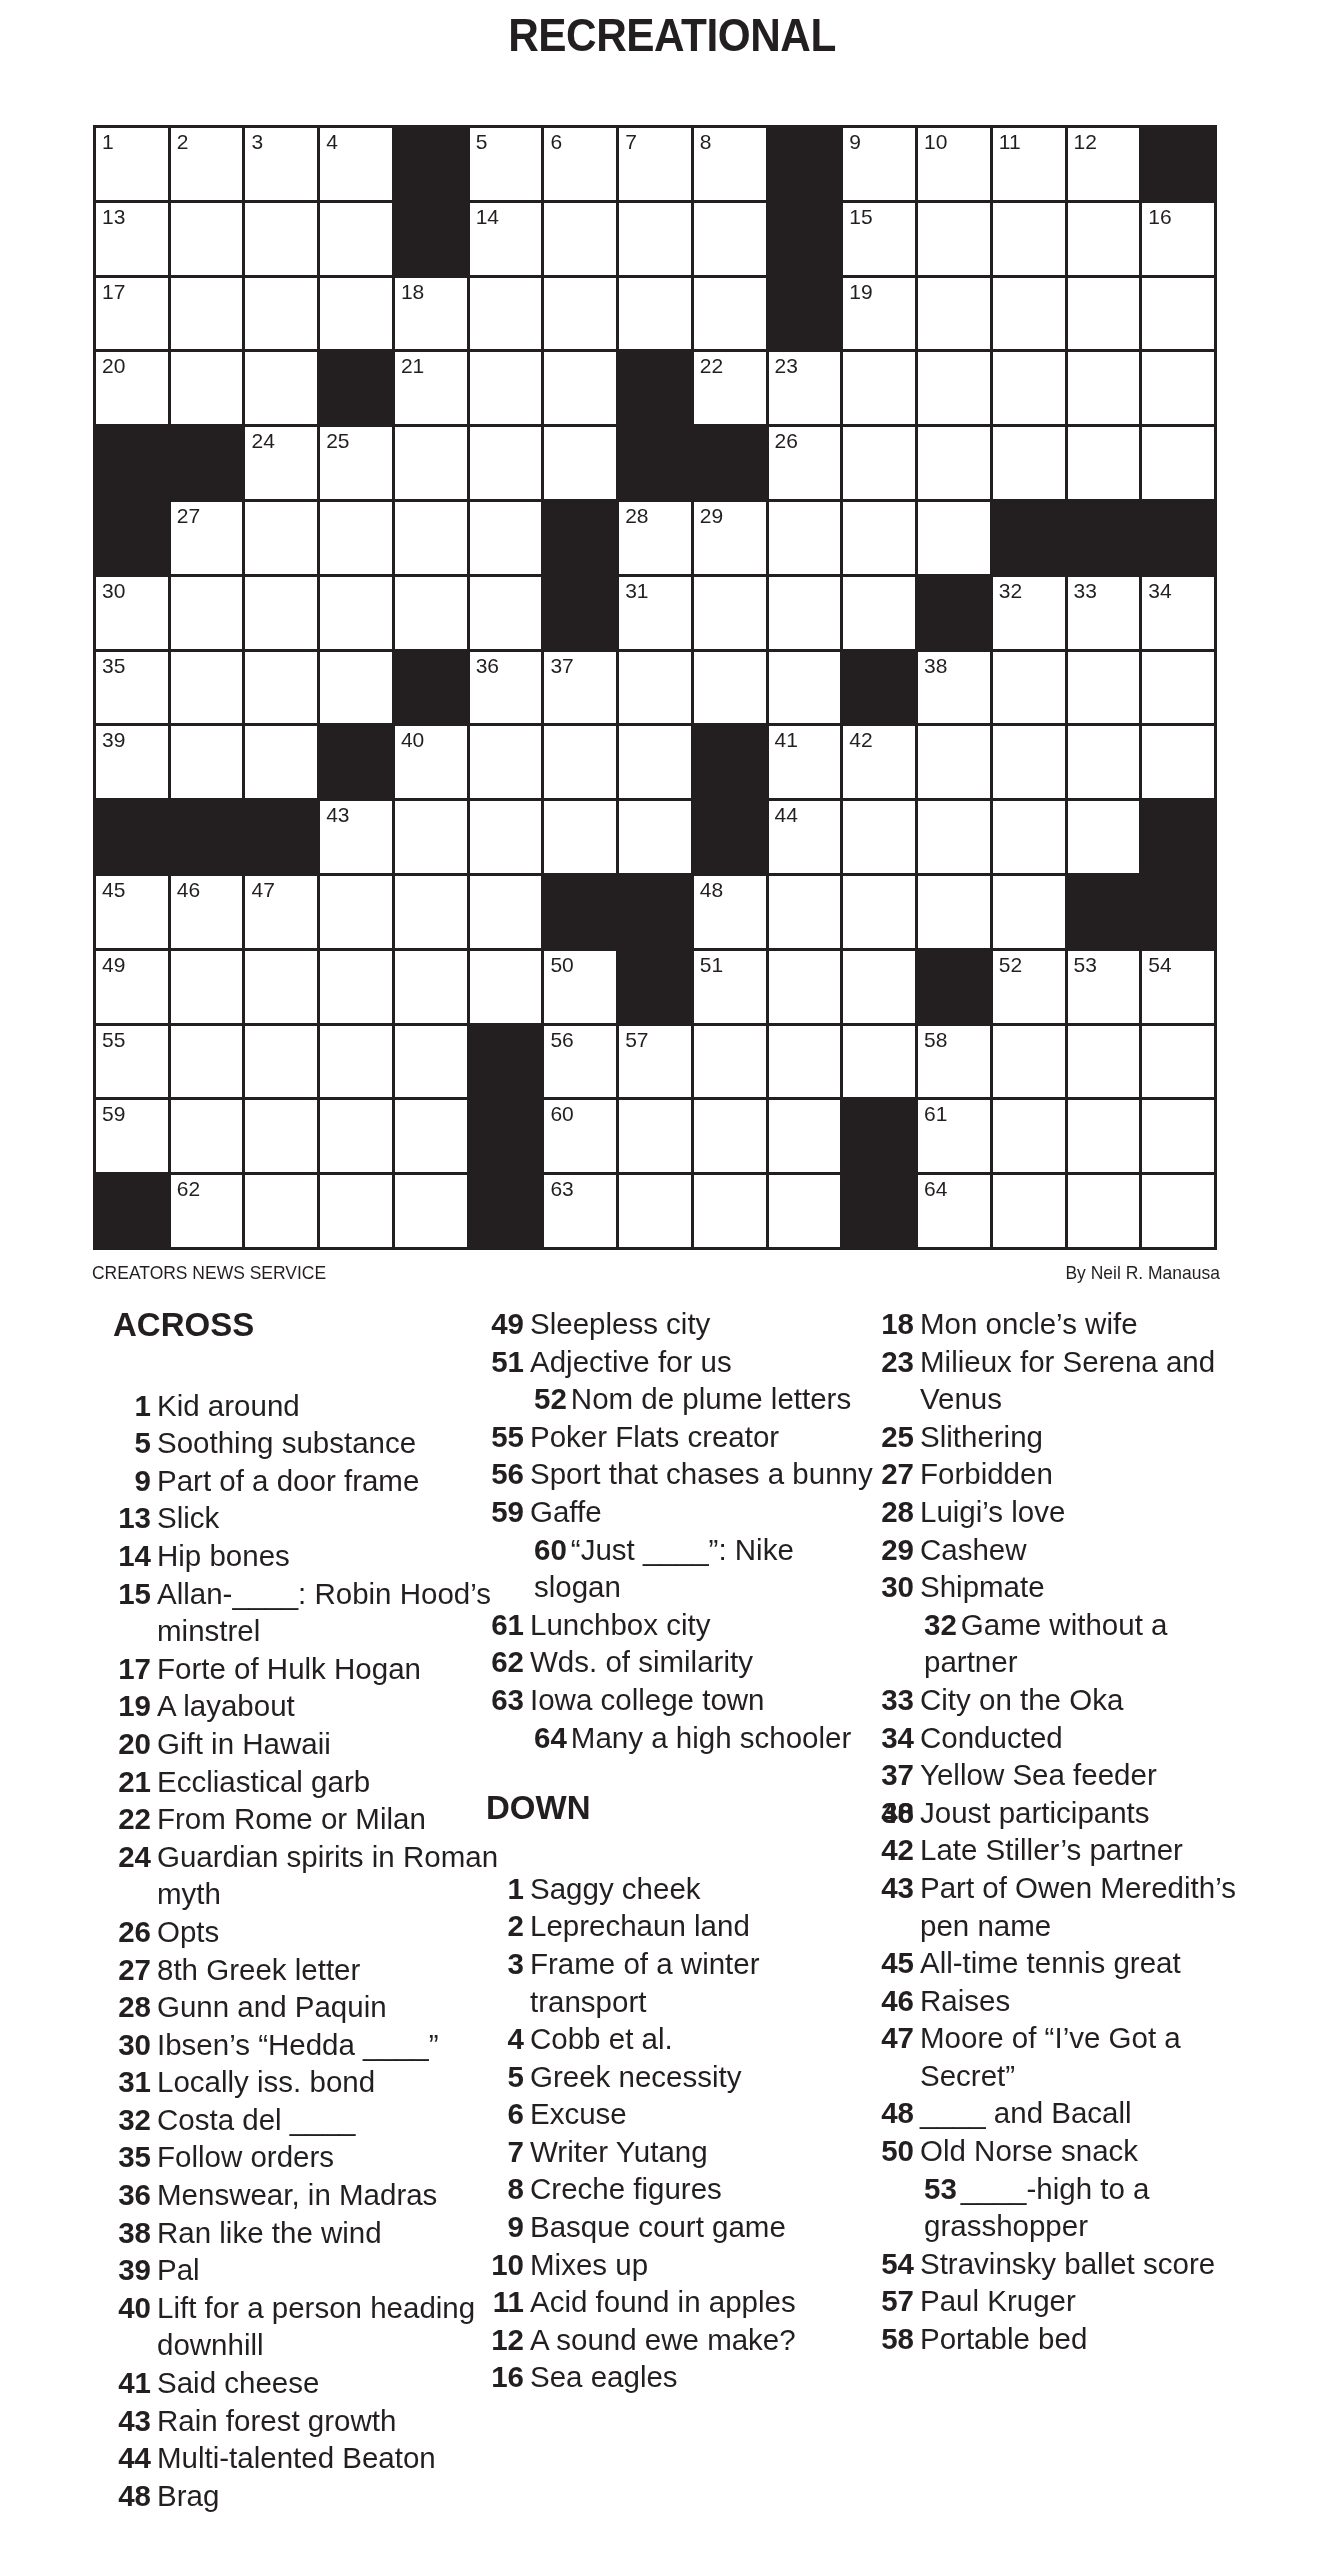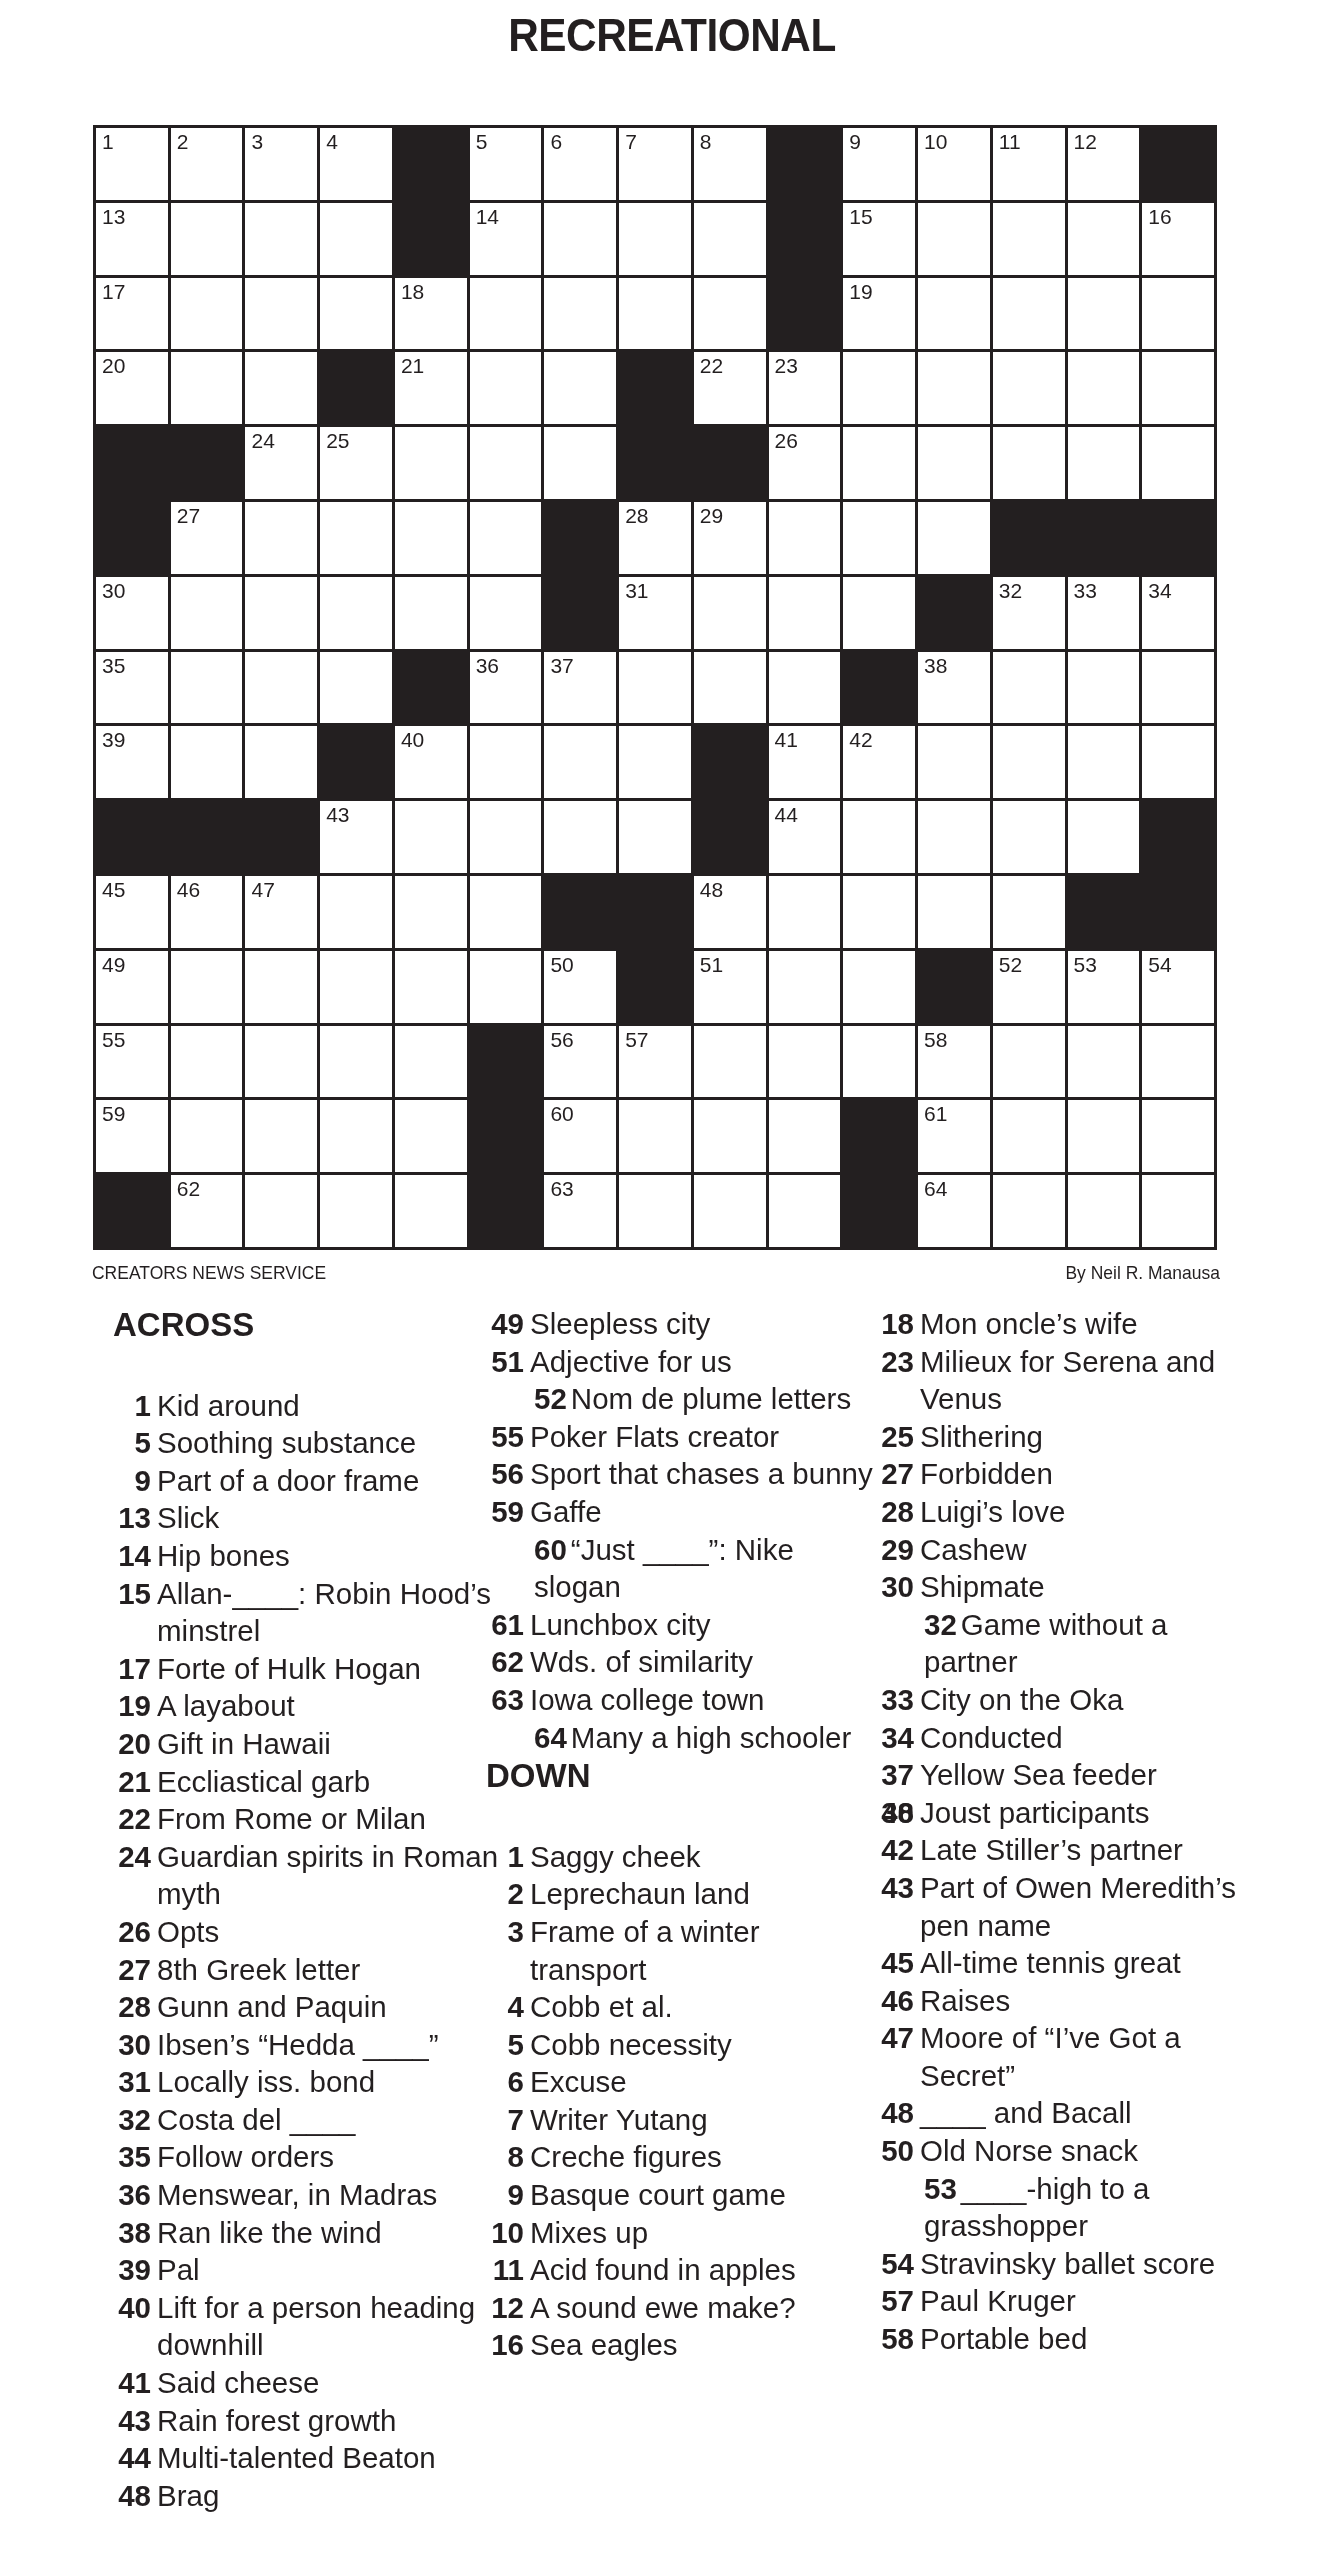--- a/index.html
+++ b/index.html
@@ -35,21 +35,21 @@
   .credit.right { right: 124px; transform-origin: right top; }
   .col {
     position: absolute; top: 1305px; width: 390px;
   }
   .col1 { left: 113px; }
   .col2 { left: 486px; }
   .col3 { left: 876px; }
   .heading {
     font-weight: bold; font-size: 33px; margin: 0 0 42px 0; line-height: 1.2;
   }
-  .heading.down { }
+  .heading.down { margin-top: 32px; }
   .clue {
     font-size: 29.5px; line-height: 37.6px; position: relative;
     padding-left: 44px; cursor: pointer;
   }
   .clue .n {
     position: absolute; left: 0; width: 38px; text-align: right; font-weight: bold;
   }
   .clue.flush { padding-left: 0; margin-left: 48px; }
   .clue.flush .n { position: static; display: inline; width: auto; margin-right: 4px; }
 </style>
@@ -458,21 +458,21 @@
     <div class="clue flush"><span class="n">60</span><span>“Just ____”:  Nike slogan</span></div>
     <div class="clue"><span class="n">61</span><span>Lunchbox city</span></div>
     <div class="clue"><span class="n">62</span><span>Wds. of similarity</span></div>
     <div class="clue"><span class="n">63</span><span>Iowa college town</span></div>
     <div class="clue flush"><span class="n">64</span><span>Many a high schooler</span></div>
     <div class="heading down">DOWN</div>
     <div class="clue"><span class="n">1</span><span>Saggy cheek</span></div>
     <div class="clue"><span class="n">2</span><span>Leprechaun land</span></div>
     <div class="clue"><span class="n">3</span><span>Frame of a winter transport</span></div>
     <div class="clue"><span class="n">4</span><span>Cobb et al.</span></div>
-    <div class="clue"><span class="n">5</span><span>Cobb necessity</span></div>
+    <div class="clue"><span class="n">5</span><span>Greek necessity</span></div>
     <div class="clue"><span class="n">6</span><span>Excuse</span></div>
     <div class="clue"><span class="n">7</span><span>Writer Yutang</span></div>
     <div class="clue"><span class="n">8</span><span>Creche figures</span></div>
     <div class="clue"><span class="n">9</span><span>Basque court game</span></div>
     <div class="clue"><span class="n">10</span><span>Mixes up</span></div>
     <div class="clue"><span class="n">11</span><span>Acid found in apples</span></div>
     <div class="clue"><span class="n">12</span><span>A sound ewe make?</span></div>
     <div class="clue"><span class="n">16</span><span>Sea eagles</span></div>
   </div>
 <div class="col col3" id="col3">

